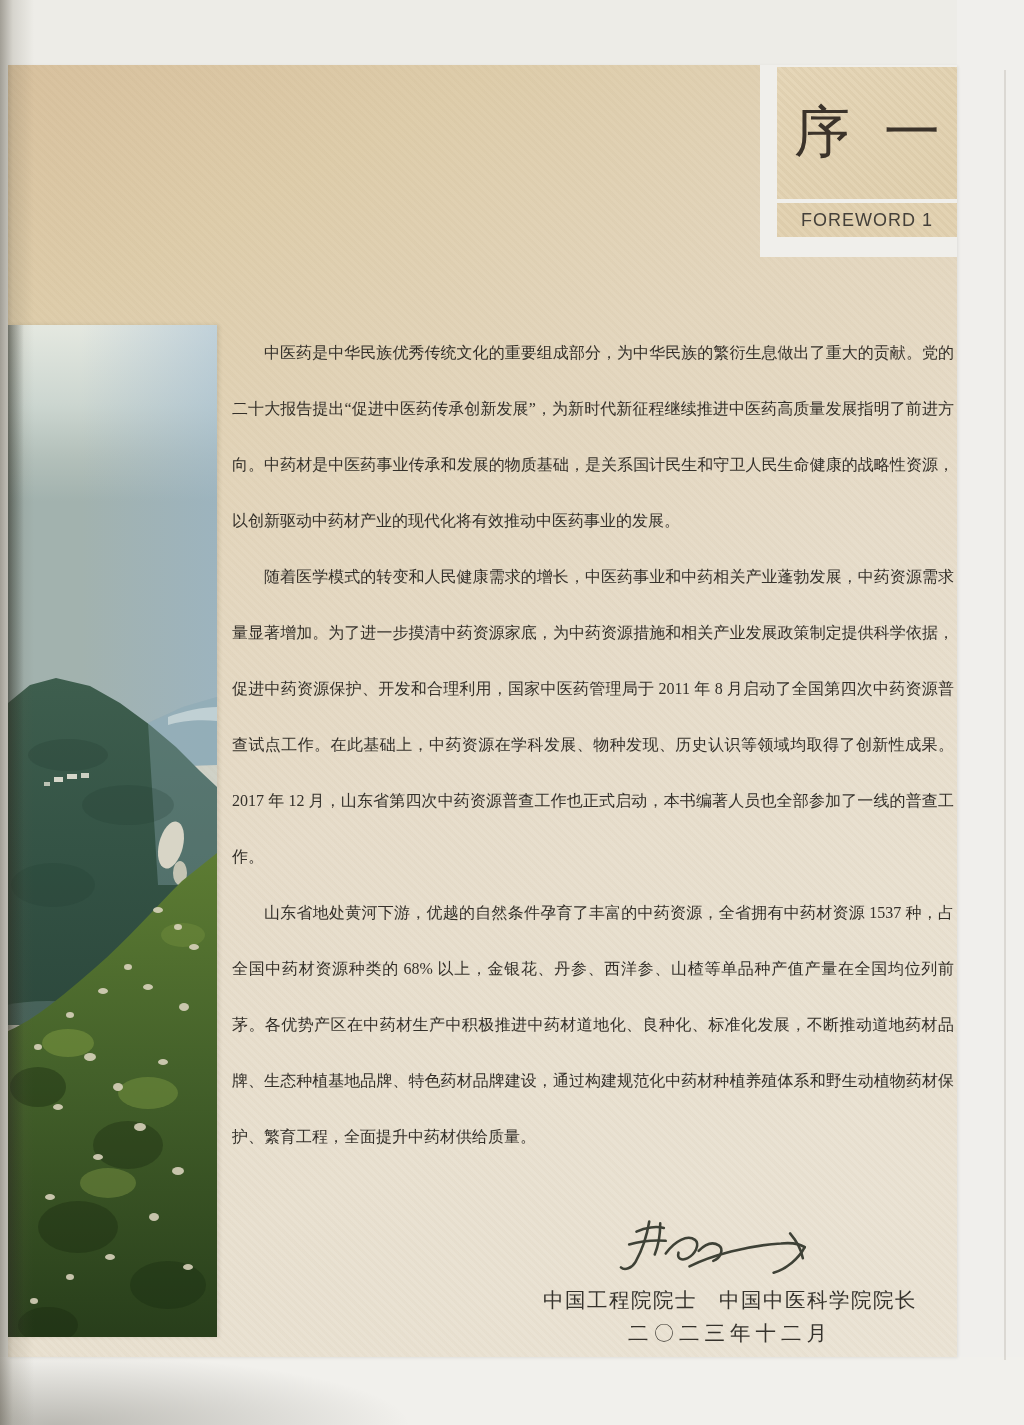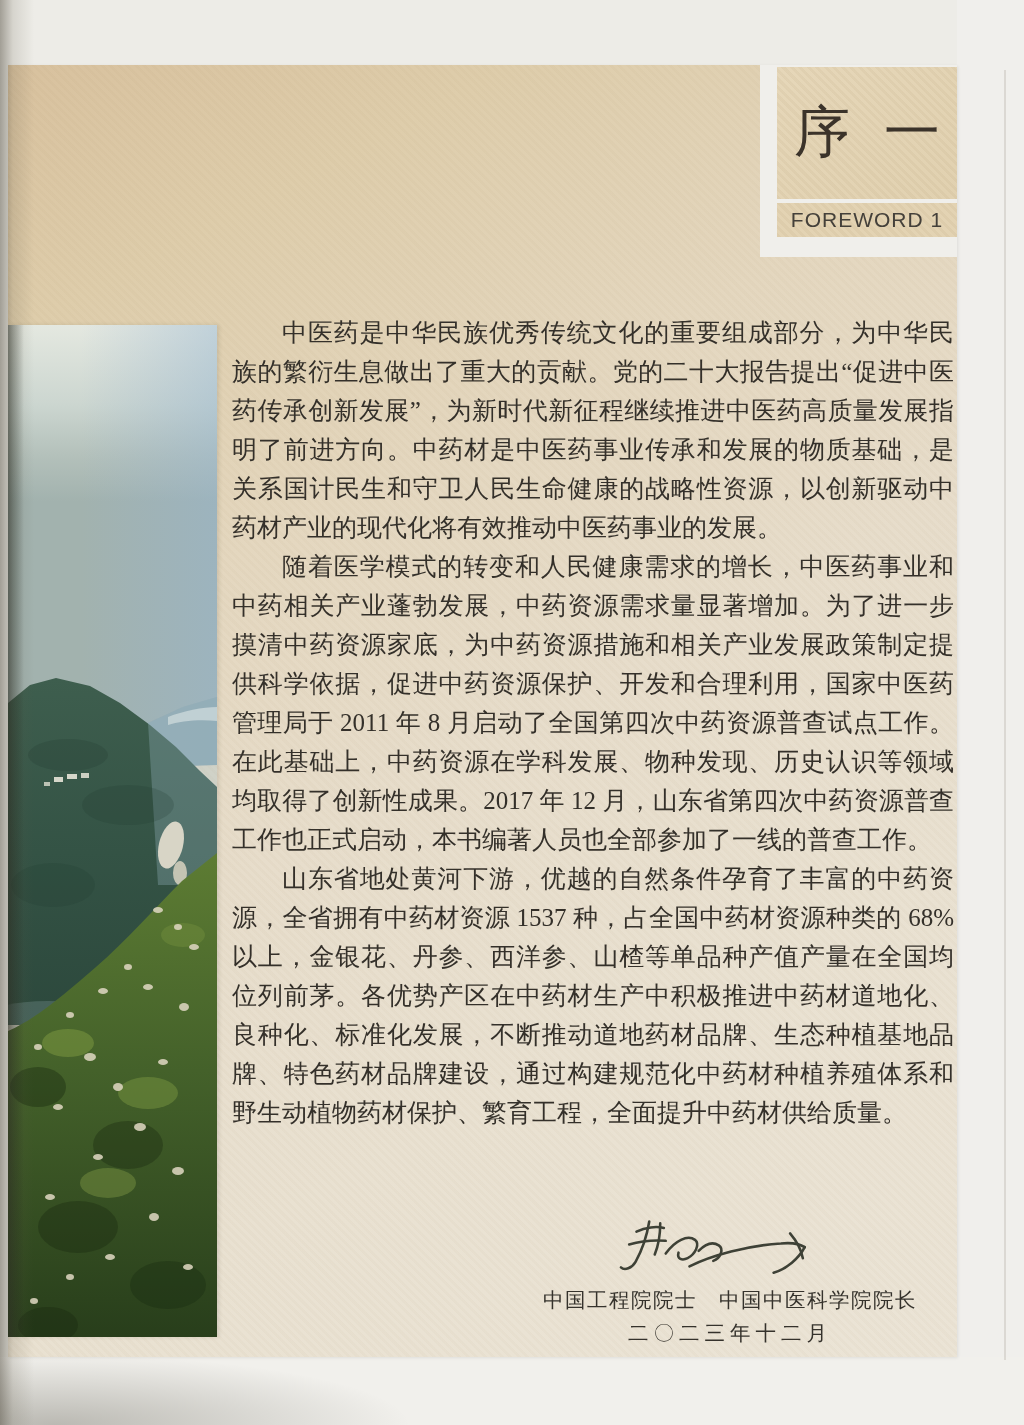--- a/index.html
+++ b/index.html
@@ -32,31 +32,31 @@
   .title-main{
     height:132px;background:linear-gradient(140deg,#e6d7b9,#e1d1b0);
     display:flex;align-items:center;justify-content:center;gap:34px;
     font-size:56px;color:#3b332a;
     background-image:repeating-linear-gradient(45deg,rgba(120,90,40,.05) 0 3px,rgba(255,255,255,0) 3px 6px),linear-gradient(140deg,#e6d7b9,#e1d1b0);
   }
   .title-sub{
     margin-top:4px;height:34px;background:#e3d3b3;
     display:flex;align-items:center;justify-content:center;
     font-family:"Liberation Sans","DejaVu Sans",sans-serif;
-    font-size:21px;letter-spacing:1px;color:#44403a;
+    font-size:18px;letter-spacing:1px;color:#44403a;
     background-image:repeating-linear-gradient(45deg,rgba(120,90,40,.05) 0 3px,rgba(255,255,255,0) 3px 6px);
   }
   
   .photo{position:absolute;left:0;top:260px;width:209px;height:1012px;z-index:3;overflow:hidden;
     box-shadow:2px 0 4px rgba(40,40,30,.12);}
   .photo svg{display:block;width:100%;height:100%;}
   
   .text-block{
-    position:absolute;left:224px;top:248px;width:722px;z-index:3;
-    font-size:25px;line-height:39px;color:#34302a;
+    position:absolute;left:224px;top:260px;width:722px;z-index:3;
+    font-size:16px;line-height:56px;color:#34302a;
     text-align:justify;text-justify:inter-ideograph;
   }
   .text-block p{margin:0;text-indent:2em;}
   
   .signoff{position:absolute;left:402px;top:1152px;width:640px;z-index:3;text-align:center;color:#35322c;}
   .signature{display:block;width:212px;height:64px;margin:0 auto 2px auto;transform:translateX(-14px);}
   .titles-line{font-size:20.5px;letter-spacing:1.5px;line-height:34px;}
   .date-line{font-size:20.5px;letter-spacing:5px;line-height:32px;}
 </style>
 </head>

